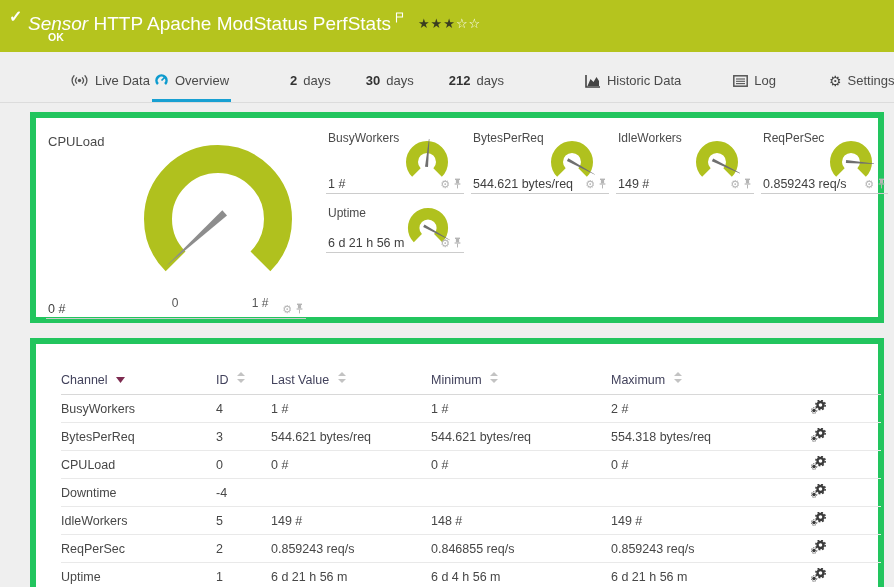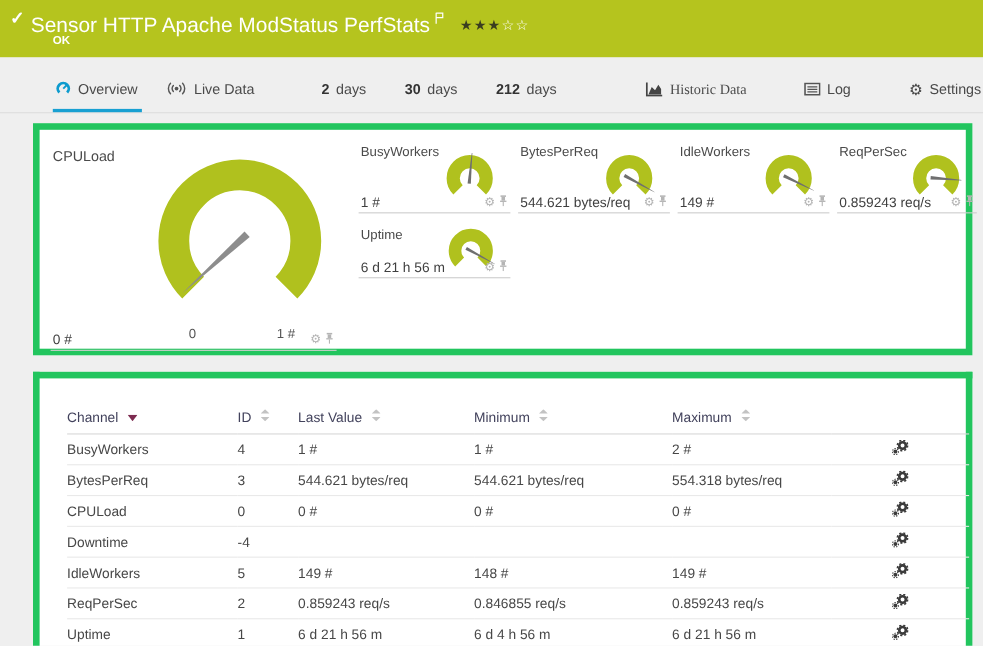--- a/index.html
+++ b/index.html
@@ -4,21 +4,21 @@
 <style>
   html,body{margin:0;padding:0;}
   body{width:894px;height:587px;overflow:hidden;background:#efefef;
        font-family:"Liberation Sans",sans-serif;color:#444;}
   .stage{position:relative;width:894px;height:587px;}
 
   
   .sensor-header{position:absolute;left:0;top:0;width:894px;height:52px;background:#b5c41e;color:#fff;}
   .hdr-check{position:absolute;left:9px;top:7px;font-size:16px;font-weight:bold;}
   .hdr-line{position:absolute;left:28px;top:6px;font-size:19px;white-space:nowrap;}
-  .hdr-kind{}
+  .hdr-kind{font-style:italic;}
   .hdr-flag{display:inline-block;margin-left:4px;vertical-align:super;}
   .hdr-stars{margin-left:14px;font-size:13px;letter-spacing:1px;vertical-align:2px;}
   .star-f{color:#3a3d20;} .star-e{color:#ffffff;}
   .hdr-status{position:absolute;left:48px;top:31px;font-size:10.5px;font-weight:bold;}
 
   
   .tabbar{position:absolute;left:0;top:62px;width:894px;height:41px;
           border-bottom:1px solid #dcdcdc;display:flex;align-items:stretch;padding-left:48px;box-sizing:border-box;}
   .tab{display:inline-flex;align-items:center;gap:6px;font-size:13px;color:#4a4a4a;
        border-bottom:3px solid transparent;box-sizing:border-box;padding:0 2px;cursor:pointer;white-space:nowrap;}
@@ -66,51 +66,51 @@
     <div class="hdr-line">
       <span class="hdr-kind">Sensor</span>
       <span>HTTP Apache ModStatus PerfStats</span><span class="hdr-flag"><svg width="9" height="11" viewBox="0 0 9 11">
             <path d="M1.5,0.5 V10.5 M1.5,1 H7.5 V5 H1.5" fill="none" stroke="#fff" stroke-width="1.1"></path>
           </svg></span><span class="hdr-stars"><span class="star-f">★</span><span class="star-f">★</span><span class="star-f">★</span><span class="star-e">☆</span><span class="star-e">☆</span></span>
     </div>
     <div class="hdr-status">OK</div>
   </div>
 
   <div class="tabbar">
+    <div class="tab" style="margin-left:20px;">
+      <span>
+          <svg width="19" height="13" viewBox="0 0 19 13">
+            <circle cx="9.5" cy="6.5" r="1.7" fill="#555"></circle>
+            <path d="M6.6,3.8 A4.2,4.2 0 0 0 6.6,9.2 M4,1.7 A7,7 0 0 0 4,11.3 M12.4,3.8 A4.2,4.2 0 0 1 12.4,9.2 M15,1.7 A7,7 0 0 1 15,11.3" fill="none" stroke="#555" stroke-width="1.3" stroke-linecap="round"></path>
+          </svg>
+        </span>
+      <span>Live Data</span>
+    </div>
     <div class="tab active" style="margin-left:0;width:100px;">
       <span>
           <svg width="15" height="15" viewBox="0 0 15 15">
             <path d="M3.96,11.04 A5 5 0 1 1 11.04,11.04" fill="none" stroke="#0d9bce" stroke-width="2.6"></path>
             <line x1="7.5" y1="7.5" x2="11.2" y2="3.8" stroke="#0d9bce" stroke-width="1.7"></line>
           </svg>
         </span>
       <span>Overview</span>
     </div>
-    <div class="tab" style="margin-left:20px;">
-      <span>
-          <svg width="19" height="13" viewBox="0 0 19 13">
-            <circle cx="9.5" cy="6.5" r="1.7" fill="#555"></circle>
-            <path d="M6.6,3.8 A4.2,4.2 0 0 0 6.6,9.2 M4,1.7 A7,7 0 0 0 4,11.3 M12.4,3.8 A4.2,4.2 0 0 1 12.4,9.2 M15,1.7 A7,7 0 0 1 15,11.3" fill="none" stroke="#555" stroke-width="1.3" stroke-linecap="round"></path>
-          </svg>
-        </span>
-      <span>Live Data</span>
-    </div>
     <div class="tab" style="margin-left:57px;">
       <span class="num">2</span>
       <span>days</span>
     </div>
     <div class="tab" style="margin-left:31px;text-align:center;">
       <span class="num">30</span>
       <span>days</span>
     </div>
     <div class="tab" style="margin-left:31px;">
       <span class="num">212</span>
       <span>days</span>
     </div>
-    <div class="tab" style="margin-left:77px;font-family:Liberation Serif, serif;">
+    <div class="tab" style="margin-left:77px;">
       <span>
           <svg width="16" height="14" viewBox="0 0 16 14">
             <path d="M1,1 V13 H15" fill="none" stroke="#444" stroke-width="1.6"></path>
             <polygon points="2.5,12 5.5,5 8.5,8 11.5,3 14,7 14,12" fill="#444"></polygon>
           </svg>
         </span>
       <span>Historic Data</span>
     </div>
     <div class="tab" style="margin-left:48px;justify-content:flex-end;">
       <span>

